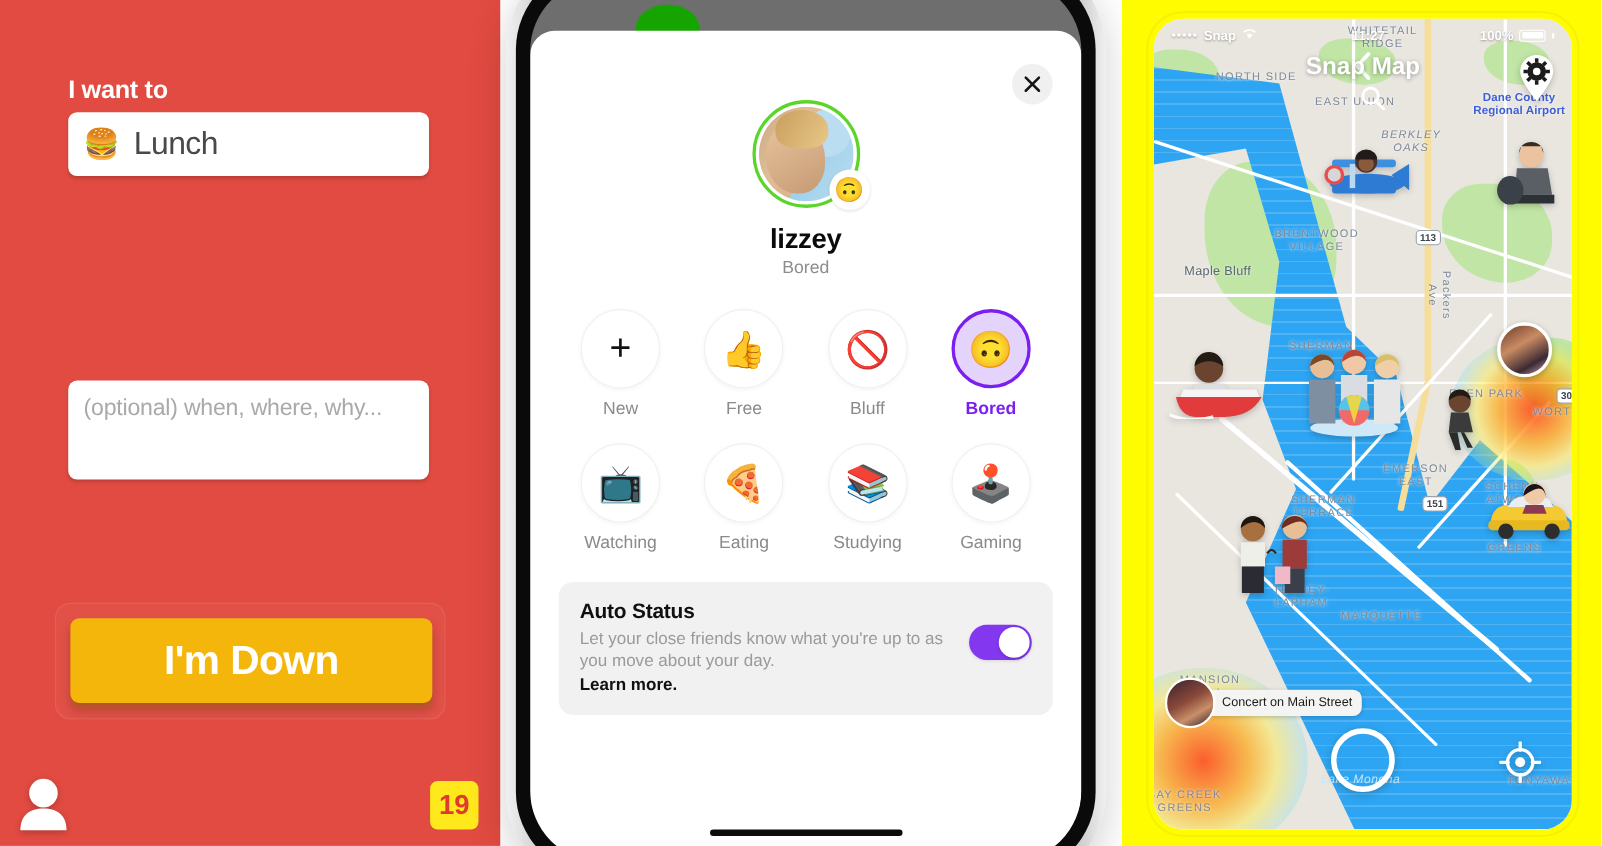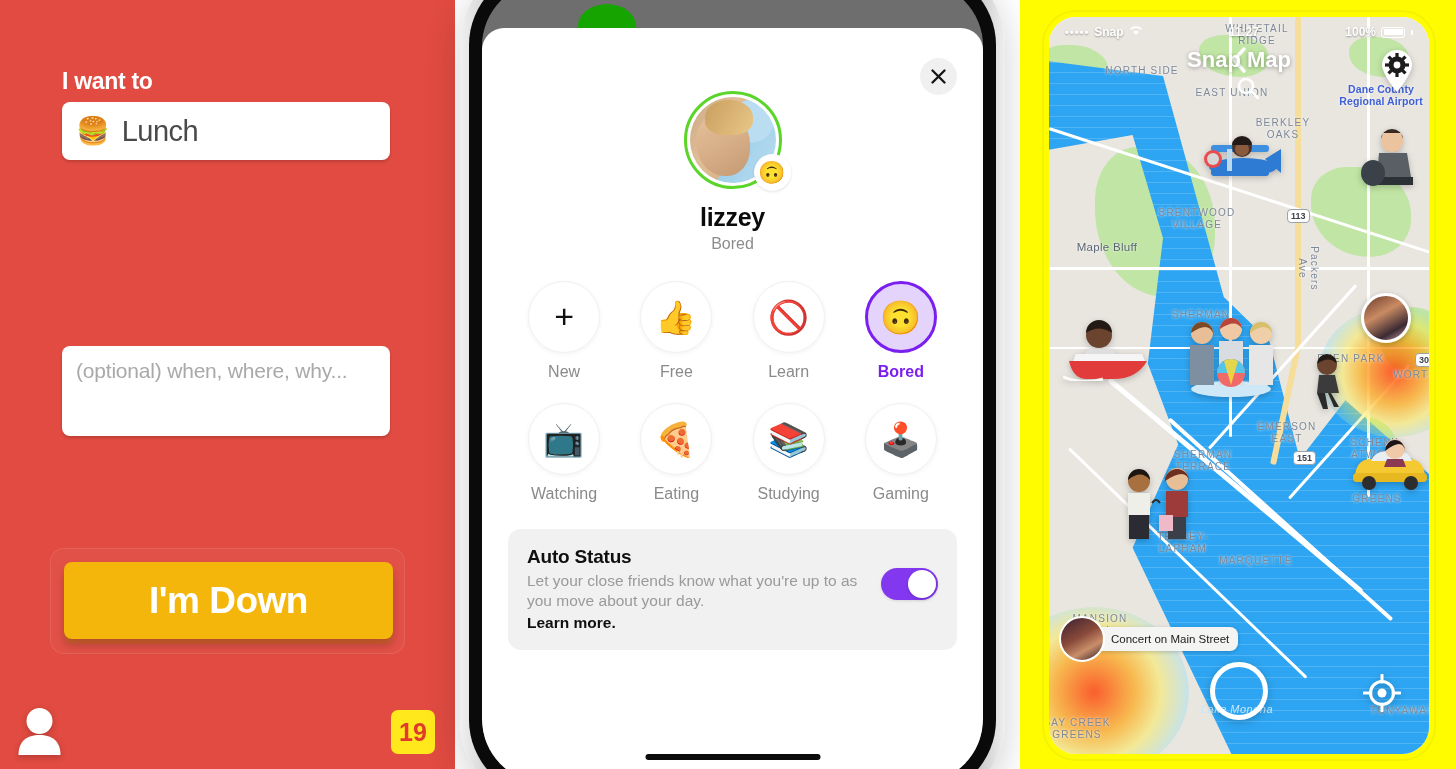--- a/index.html
+++ b/index.html
@@ -377,21 +377,21 @@
                   <span class="plus-glyph">+</span>
                 </div>
                 <div class="status-label">New</div>
               </div>
               <div class="status-cell">
                 <div class="status-circle">👍</div>
                 <div class="status-label">Free</div>
               </div>
               <div class="status-cell">
                 <div class="status-circle">🚫</div>
-                <div class="status-label">Learn</div>
+                <div class="status-label">Bluff</div>
               </div>
               <div class="status-cell selected">
                 <div class="status-circle">🙃</div>
                 <div class="status-label">Bored</div>
               </div>
               <div class="status-cell">
                 <div class="status-circle">📺</div>
                 <div class="status-label">Watching</div>
               </div>
               <div class="status-cell">
@@ -457,21 +457,21 @@
         <div class="road" style="left:240px; top:480px; width:180px; height:3px; transform:rotate(-48deg); transform-origin:left center;"></div>
         <div class="road" style="left:0; top:110px; width:420px; height:3px; transform:rotate(18deg); transform-origin:left center;"></div>
 
         <div class="heat" style="left:270px; top:290px; width:150px; height:130px;"></div>
         <div class="heat" style="left:-50px; top:590px; width:190px; height:170px;"></div>
 
         <div class="map-label" style="left:168px;top:6px;width:80px;">WHITETAIL
 RIDGE</div>
         <div class="map-label" style="left:48px;top:48px;width:90px;">NORTH SIDE</div>
         <div class="map-label" style="left:138px;top:70px;width:90px;">EAST UNION</div>
-        <div class="map-label" style="left:198px;top:100px;width:72px;">BERKLEY
+        <div class="map-label" style="left:198px;top:100px;width:72px;font-style:italic;">BERKLEY
 OAKS</div>
         <div class="map-label airport" style="left:272px;top:66px;width:120px;">Dane County
 Regional Airport</div>
         <div class="map-label" style="left:98px;top:190px;width:100px;">BRENTWOOD
 VILLAGE</div>
         <div class="map-label dark" style="left:16px;top:224px;width:84px;">Maple Bluff</div>
         <div class="map-label" style="left:236px;top:240px;width:46px;transform:rotate(90deg);">Packers Ave</div>
         <div class="map-label" style="left:110px;top:292px;width:84px;">SHERMAN</div>
         <div class="map-label" style="left:262px;top:336px;width:80px;">EKEN PARK</div>
         <div class="map-label" style="left:336px;top:352px;width:60px;">WORTH</div>

